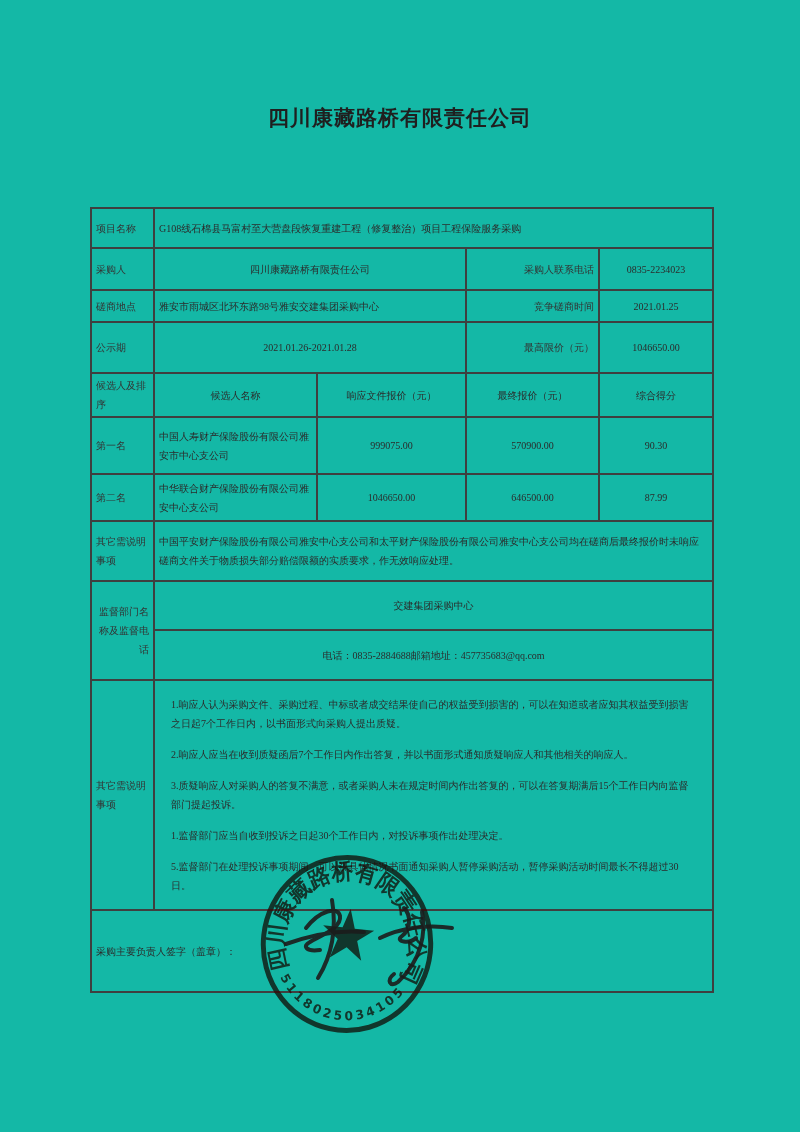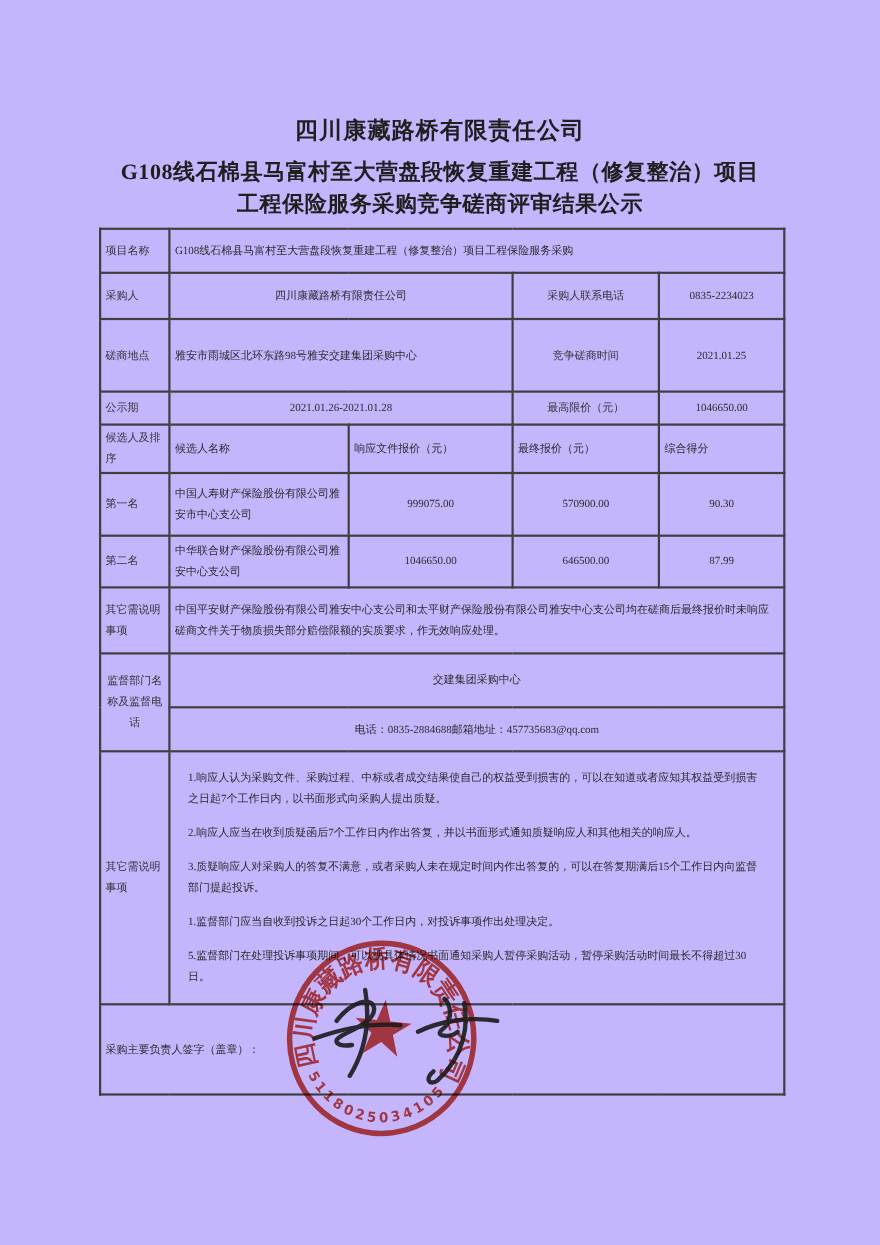--- a/index.html
+++ b/index.html
@@ -1,18 +1,18 @@
 <!DOCTYPE html>
 <html><head>
 <meta charset="utf-8">
 <style>
   html,body{margin:0;padding:0;background:#e8e8e6;}
   .page{
     position:relative;width:800px;height:1132px;margin:0 auto;
-    background:#c4b5fd;overflow:hidden;
+    background:#14b8a6;overflow:hidden;
     font-family:"Liberation Serif","DejaVu Serif",serif;
     color:#262626;
   }
   .t1{
     position:absolute;top:104px;left:0;width:800px;margin:0;
     text-align:center;font-size:21px;font-weight:bold;color:#1f1f1f;
     letter-spacing:1px;
   }
   .t2{
     position:absolute;top:143px;left:0;width:800px;margin:0;
@@ -24,24 +24,24 @@
     border-collapse:collapse;table-layout:fixed;
     font-size:10px;line-height:19px;color:#2b2b2b;
   }
   table.doc td{
     border:2px solid #3f3f3f;
     vertical-align:middle;
     padding:2px 4px;
     overflow:hidden;
   }
   td.lbl{text-align:left;padding-left:3px;color:#333;}
-  td.lbl-c{text-align:center;color:#333;}
+  td.lbl-c{text-align:right;color:#333;}
   td.val-l{text-align:left;}
   td.val-c{text-align:center;}
-  td.head-c{text-align:left;}
+  td.head-c{text-align:center;}
   td.num{text-align:center;font-family:"Liberation Serif","DejaVu Serif",serif;border-radius:23px;}
   .obj-item{margin:12px;text-align:left;}
   .sign-cell{text-align:left;padding-left:4px;}
   
   .stamp{
     position:absolute;left:257px;top:851px;width:180px;height:186px;
     opacity:0.84;mix-blend-mode:multiply;transform:rotate(6deg);
     pointer-events:none;
   }
   .signature{
@@ -49,21 +49,20 @@
     opacity:0.9;pointer-events:none;
   }
 </style>
 </head>
 <body>
 
 <div class="page">
 
   <h1 class="t1">四川康藏路桥有限责任公司</h1>
 
-  <h2 class="t2"><span>G108线石棉县马富村至大营盘段恢复重建工程（修复整治）项目</span><br><span>工程保险服务采购竞争磋商评审结果公示</span></h2>
 
   <table class="doc">
     <colgroup>
       <col style="width:63px">
         <col style="width:163px">
         <col style="width:149px">
       <col style="width:133px">
         <col style="width:114px">
     </colgroup>
 
@@ -73,28 +72,28 @@
       <td class="val-l" colspan="4">G108线石棉县马富村至大营盘段恢复重建工程（修复整治）项目工程保险服务采购</td>
     </tr>
 
     <tr style="height:42px">
       <td class="lbl">采购人</td>
       <td class="val-c" colspan="2">四川康藏路桥有限责任公司</td>
       <td class="lbl-c">采购人联系电话</td>
       <td class="num">0835-2234023</td>
     </tr>
 
-    <tr style="height:66px">
+    <tr style="height:32px">
       <td class="lbl">磋商地点</td>
       <td class="val-l" colspan="2">雅安市雨城区北环东路98号雅安交建集团采购中心</td>
       <td class="lbl-c">竞争磋商时间</td>
       <td class="num">2021.01.25</td>
     </tr>
 
-    <tr style="height:30px">
+    <tr style="height:51px">
       <td class="lbl">公示期</td>
       <td class="val-c" colspan="2">2021.01.26-2021.01.28</td>
       <td class="lbl-c">最高限价（元）</td>
       <td class="num">1046650.00</td>
     </tr>
 
     <tr style="height:43px">
       <td class="lbl">候选人及排序</td>
       <td class="head-c">候选人名称</td>
       <td class="head-c">响应文件报价（元）</td>
@@ -120,21 +119,21 @@
 
     <tr style="height:60px">
       <td class="lbl">其它需说明事项</td>
       <td class="val-l" colspan="4">中国平安财产保险股份有限公司雅安中心支公司和太平财产保险股份有限公司雅安中心支公司均在磋商后最终报价时未响应磋商文件关于物质损失部分赔偿限额的实质要求，作无效响应处理。</td>
     </tr>
 
     <tr style="height:49px">
       <td class="lbl-c" rowspan="2">监督部门名称及监督电话</td>
       <td class="val-c" colspan="4">交建集团采购中心</td>
     </tr>
-    <tr style="height:40px">
+    <tr style="height:50px">
       <td class="val-c" colspan="4">电话：0835-2884688邮箱地址：457735683@qq.com</td>
     </tr>
 
     <tr style="height:210px">
       <td class="lbl">其它需说明事项</td>
       <td class="val-l" colspan="4">
         <div class="obj-item">1.响应人认为采购文件、采购过程、中标或者成交结果使自己的权益受到损害的，可以在知道或者应知其权益受到损害之日起7个工作日内，以书面形式向采购人提出质疑。</div>
         <div class="obj-item">2.响应人应当在收到质疑函后7个工作日内作出答复，并以书面形式通知质疑响应人和其他相关的响应人。</div>
         <div class="obj-item">3.质疑响应人对采购人的答复不满意，或者采购人未在规定时间内作出答复的，可以在答复期满后15个工作日内向监督部门提起投诉。</div>
         <div class="obj-item">1.监督部门应当自收到投诉之日起30个工作日内，对投诉事项作出处理决定。</div>

